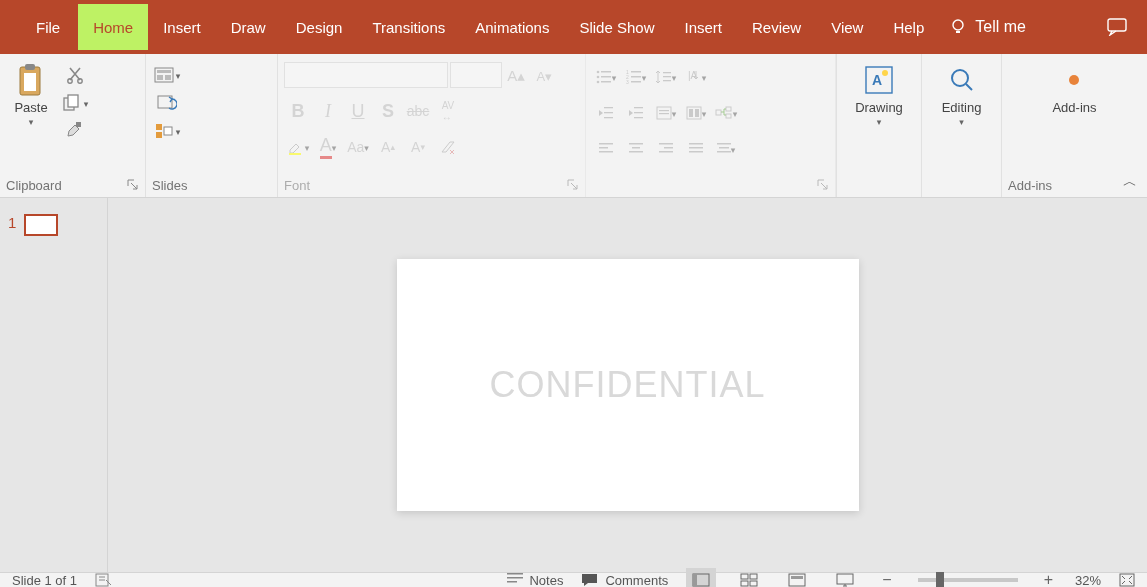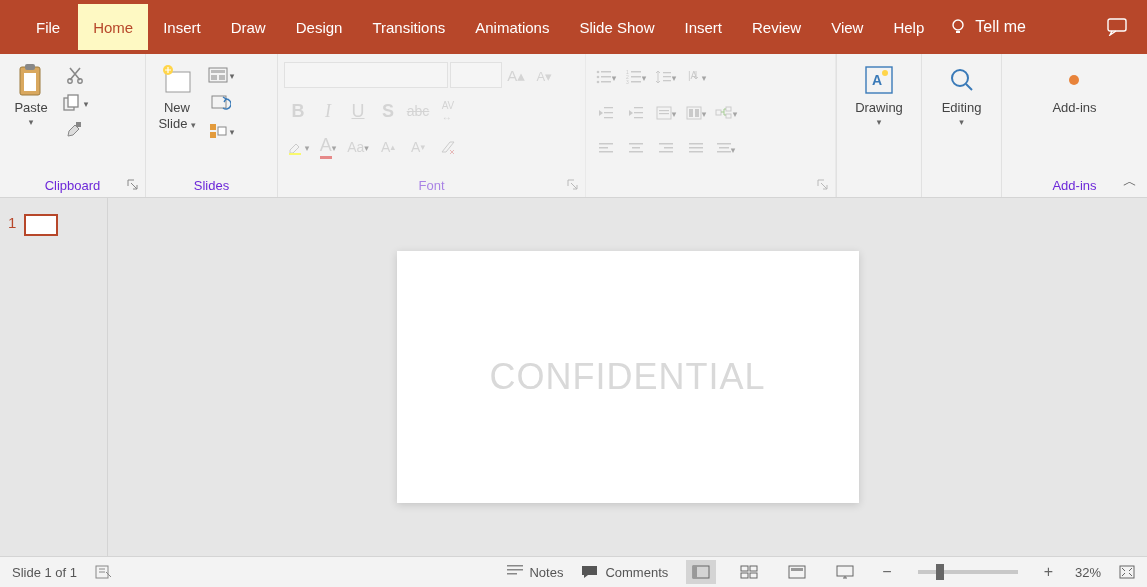--- a/index.html
+++ b/index.html
@@ -1,46 +1,46 @@
 <!DOCTYPE html>
 <html><head>
 <meta charset="utf-8">
 <style>
 *{box-sizing:border-box;margin:0;padding:0;font-family:"Segoe UI",Arial,sans-serif;user-select:none}
 body{width:1147px;height:587px;display:flex;flex-direction:column;background:#e6e6e6;overflow:hidden}
 .ribbon-tabs{height:54px;background:#b7472a;display:flex;align-items:center;padding:0 18px;gap:0;color:#fff}
 .tab{padding:0 15px;height:46px;display:flex;align-items:center;font-size:15px;cursor:pointer}
-.tab.active{background:#fef9c3;color:#b7472a}
+.tab.active{background:#bef264;color:#b7472a}
 .tab.file{padding:0 18px}
 .tellme{display:flex;align-items:center;gap:8px;margin-left:10px}
 .spacer{flex:1}
 .ribbon{height:144px;background:#f3f3f3;border-bottom:1px solid #d4d4d4;display:flex;position:relative}
 .group{display:flex;flex-direction:column;border-right:1px solid #e1e1e1;padding:4px 6px 0 6px;position:relative}
 .group-body{flex:1;display:flex;align-items:flex-start;gap:4px}
-.group-label{text-align:center;font-size:13px;color:#6d28d9;height:22px;line-height:22px;position:relative}
+.group-label{text-align:left;font-size:13px;color:#737373;height:22px;line-height:22px;position:relative}
 .launcher{position:absolute;right:4px;bottom:4px;width:14px;height:14px;cursor:pointer}
 .bigbtn{display:flex;flex-direction:column;align-items:center;justify-content:flex-start;padding:4px 6px;cursor:pointer;min-width:50px}
 .bigbtn .ic{width:36px;height:36px;display:flex;align-items:center;justify-content:center;margin-bottom:2px}
 .bigbtn .lbl{font-size:13px;color:#444;text-align:center;line-height:16px}
 .chev{font-size:9px;color:#666;margin-top:1px}
 .smallbtn{width:30px;height:26px;display:flex;align-items:center;justify-content:center;cursor:pointer;color:#888}
 .minicol{display:flex;flex-direction:column;gap:2px;padding-top:4px}
 .fontbox{width:164px;height:26px;background:#f8f8f8;border:1px solid #d4d4d4;display:flex;align-items:center;padding:0 6px;color:#bbb;font-size:13px}
 .sizeselect{width:52px;height:26px;background:#f8f8f8;border:1px solid #d4d4d4;margin-left:2px}
 .iconrow{display:flex;gap:2px;align-items:center;height:30px}
 .btn28{width:28px;height:28px;display:flex;align-items:center;justify-content:center;cursor:pointer;color:#bbb;font-size:18px}
 .disabled{opacity:.55}
 .workspace{flex:1;display:flex;background:#e6e6e6;overflow:hidden}
 .thumbs{width:108px;border-right:1px solid #d4d4d4;padding:16px 8px;display:flex;gap:8px;align-items:flex-start}
 .slidenum{font-size:15px;color:#b7472a}
 .thumb{width:34px;height:22px;background:#fff;border:2px solid #b7472a}
 .canvas{flex:1;display:flex;align-items:center;justify-content:center}
 .slide{width:462px;height:252px;background:#fff;box-shadow:0 2px 8px rgba(0,0,0,.15);display:flex;align-items:center;justify-content:center}
 .watermark{font-size:36px;color:#d9d9d9;letter-spacing:1px}
-.statusbar{height:31px;background:#f3f3f3;border-top:1px solid #d4d4d4;display:flex;align-items:center;padding:0 12px;font-size:13px;color:#555;gap:18px}
+.statusbar{height:15px;background:#f3f3f3;border-top:1px solid #d4d4d4;display:flex;align-items:center;padding:0 12px;font-size:13px;color:#555;gap:18px}
 .statusbar .spacer{flex:1}
 .viewbtn{width:30px;height:24px;display:flex;align-items:center;justify-content:center;cursor:pointer;color:#666}
 .viewbtn.active{background:#d4d4d4}
 .zoomslider{width:100px;height:4px;background:#c8c8c8;position:relative;margin:0 4px}
 .zoomslider .handle{position:absolute;width:8px;height:16px;background:#666;top:-6px;left:18px}
 .collapse{position:absolute;right:10px;bottom:6px;cursor:pointer;font-size:14px;color:#666}
 svg{display:block}
 </style>
 </head>
 <body>
@@ -117,30 +117,20 @@
     <div class="group-label">Clipboard</div>
     <div class="launcher">
         <svg width="12" height="12" viewBox="0 0 12 12">
           <path d="M1 1h6M1 1v6M4 4l6 6M10 6v4H6" fill="none" stroke="#888"></path>
         </svg>
       </div>
   </div>
 
   <div class="group" style="width:132px">
     <div class="group-body">
-      <div class="bigbtn">
-        <div class="ic">
-            <svg width="34" height="32" viewBox="0 0 34 32">
-              <rect x="6" y="8" width="24" height="20" fill="#fff" stroke="#999"></rect>
-              <circle cx="8" cy="6" r="5" fill="#ffd54a"></circle>
-              <path d="M8 3v6M5 6h6" stroke="#fff" stroke-width="1.2"></path>
-            </svg>
-          </div>
-        <div class="lbl"><span>New</span><br><span>Slide</span> <span class="chev">▾</span></div>
-      </div>
       <div class="minicol">
         <div class="smallbtn">
             <svg width="20" height="16" viewBox="0 0 20 16">
               <rect x="1" y="1" width="18" height="14" fill="none" stroke="#888"></rect>
               <rect x="3" y="3" width="14" height="3" fill="#bbb"></rect>
               <rect x="3" y="8" width="6" height="5" fill="#bbb"></rect>
               <rect x="11" y="8" width="6" height="5" fill="#bbb"></rect>
             </svg>
             <span class="chev" style="margin-left:2px">▾</span>
           </div>

